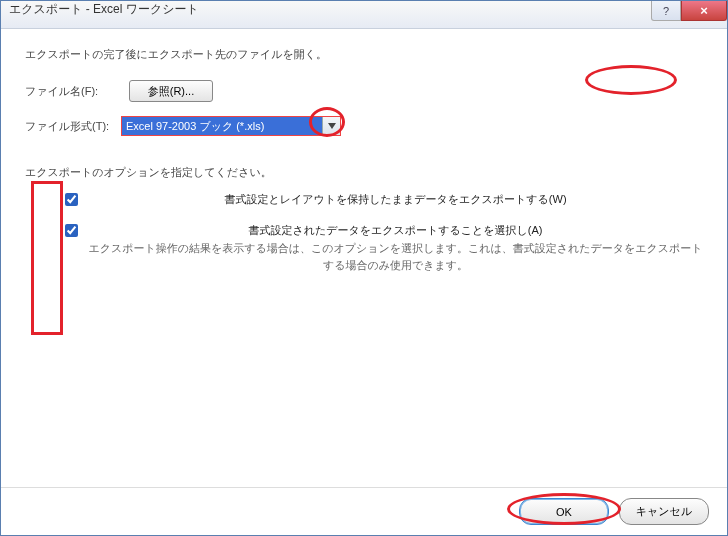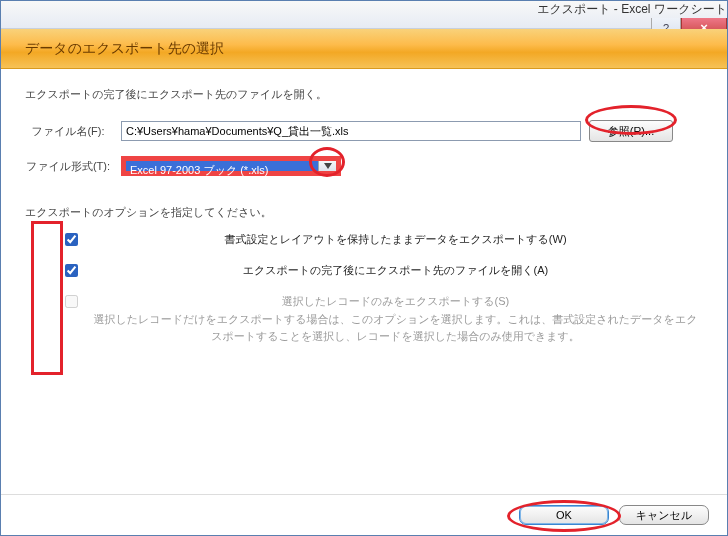--- a/index.html
+++ b/index.html
@@ -17,24 +17,23 @@
   border: 1px solid #5a7fb0;
   background: #fff;
   display: flex;
   flex-direction: column;
 }
 .titlebar {
   height: 28px;
   background: linear-gradient(to bottom, #f8f8f8, #e6ebf4);
   border-bottom: 1px solid #c8d0dd;
   display: flex;
-  align-items: flex-end;
+  align-items: flex-start;
   justify-content: space-between;
   padding-left: 8px;
-  flex-direction: column;
 }
 .titlebar .title { color: #333; font-size: 12px; }
 .controls { display: flex; height: 100%; }
 .ctrl {
   width: 30px;
   height: 20px;
   margin-top: 0;
   display: flex;
   align-items: center;
   justify-content: center;
@@ -67,21 +66,21 @@
   border-bottom: 1px solid #d99a1f;
 }
 .body {
   flex: 1;
   padding: 18px 24px 14px 24px;
   color: #444;
   position: relative;
 }
 .instr { margin-bottom: 18px; }
 .row { display: flex; align-items: center; margin-bottom: 14px; }
-.row .label { width: 96px; text-align: center; padding-right: 10px; }
+.row .label { width: 96px; text-align: left; padding-right: 10px; }
 input[type=text] {
   border: 1px solid #8c9bb0;
   height: 20px;
   padding: 1px 4px;
   font-size: 11px;
   font-family: inherit;
 }
 .filename-input { width: 460px; }
 .browse-btn {
   width: 84px;
@@ -90,21 +89,21 @@
   border: 1px solid #888;
   border-radius: 3px;
   background: linear-gradient(to bottom, #fdfdfd, #e4e4e4);
   font-size: 11px;
   font-family: inherit;
 }
 .select-wrap {
   display: flex;
   width: 220px;
   height: 20px;
-  border: 5px solid #ef4444;
+  border: 1px solid #ef4444;
 }
 .select-text {
   flex: 1;
   background: #3a6fd8;
   color: #fff;
   padding: 2px 4px;
   font-size: 11px;
 }
 .select-arrow {
   width: 18px;
@@ -136,23 +135,23 @@
 .opt.disabled .desc { color: #9a9a9a; }
 .footer {
   border-top: 1px solid #ddd;
   padding: 10px 18px;
   display: flex;
   justify-content: flex-end;
   gap: 10px;
 }
 .footer button {
   width: 90px;
-  height: 20px;
+  height: 27px;
   border: 1px solid #888;
-  border-radius: 7px;
+  border-radius: 12px;
   background: linear-gradient(to bottom, #fdfdfd, #e4e4e4);
   font-size: 11px;
   font-family: inherit;
 }
 .footer button.ok {
   border: 1px solid #3b85cf;
   box-shadow: 0 0 0 1px #7fb6e8 inset;
 }
 
 .red-oval {
@@ -172,31 +171,27 @@
 
 <div class="window">
   <div class="titlebar">
     <span class="title">エクスポート - Excel ワークシート</span>
     <div class="controls">
       <div class="ctrl help">?</div>
       <div class="ctrl close">×</div>
     </div>
   </div>
 
-  <div class="header-band">
-    <span>データのエクスポート先の選択</span>
-  </div>
 
   <div class="body">
 
     <div class="instr">エクスポートの完了後にエクスポート先のファイルを開く。</div>
 
     <div class="row">
       <div class="label">ファイル名(F):</div>
-      <input type="text" class="filename-input" value="C:¥Users¥hama¥Documents¥Q_貸出一覧.xls" style="">
       <button class="browse-btn">参照(R)...</button>
     </div>
 
     <div class="row">
       <div class="label">ファイル形式(T):</div>
       <div class="select-wrap">
         <div class="select-text">Excel 97-2003 ブック (*.xls)</div>
         <div class="select-arrow">
           <svg viewBox="0 0 8 6">
               <path d="M0 0 L8 0 L4 6 Z" fill="#444"></path>
@@ -210,28 +205,22 @@
     <div class="options">
       <div class="opt">
         <input type="checkbox" checked="" style="">
         <div class="txt">
           <div class="lbl">書式設定とレイアウトを保持したままデータをエクスポートする(W)</div>
         </div>
       </div>
       <div class="opt">
         <input type="checkbox" checked="" style="">
         <div class="txt">
-          <div class="lbl">エクスポートの完了後にエクスポート先のファイルを開く(A)</div>
-        </div>
-      </div>
-      <div class="opt disabled">
-        <input type="checkbox" disabled="" style="">
-        <div class="txt">
-          <div class="lbl">選択したレコードのみをエクスポートする(S)</div>
-          <div class="desc">選択したレコードだけをエクスポートする場合は、このオプションを選択します。これは、書式設定されたデータをエクスポートすることを選択し、レコードを選択した場合のみ使用できます。</div>
+          <div class="lbl">書式設定されたデータをエクスポートすることを選択し(A)</div>
+          <div class="desc">エクスポート操作の結果を表示する場合は、このオプションを選択します。これは、書式設定されたデータをエクスポートする場合のみ使用できます。</div>
         </div>
       </div>
     </div>
 
     <div class="red-oval" style="left:584px; top:36px; width:92px; height:30px;"></div>
     <div class="red-oval" style="left:308px; top:78px; width:36px; height:30px;"></div>
     <div class="red-rect" style="left:30px; top:152px; width:32px; height:154px;"></div>
 
   </div>
 

